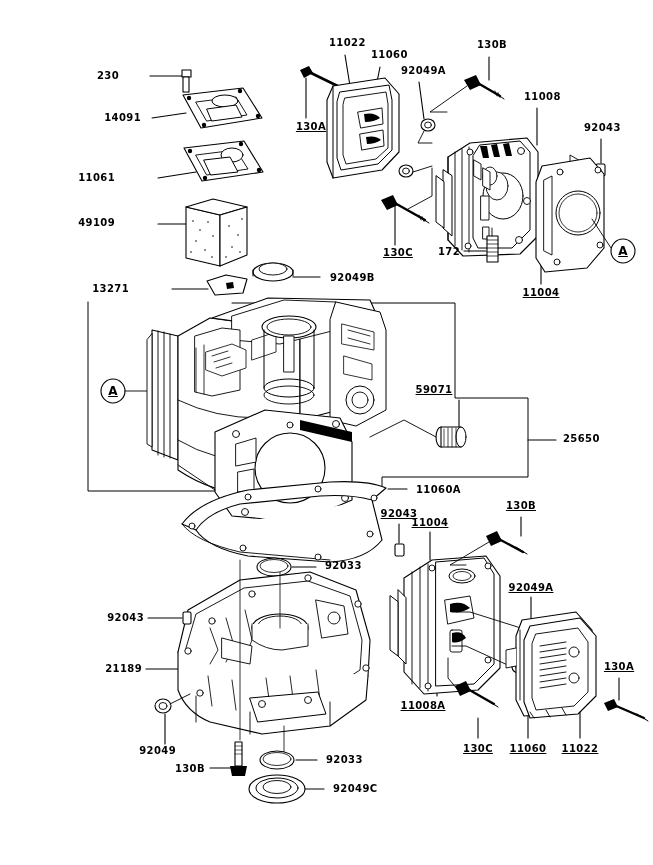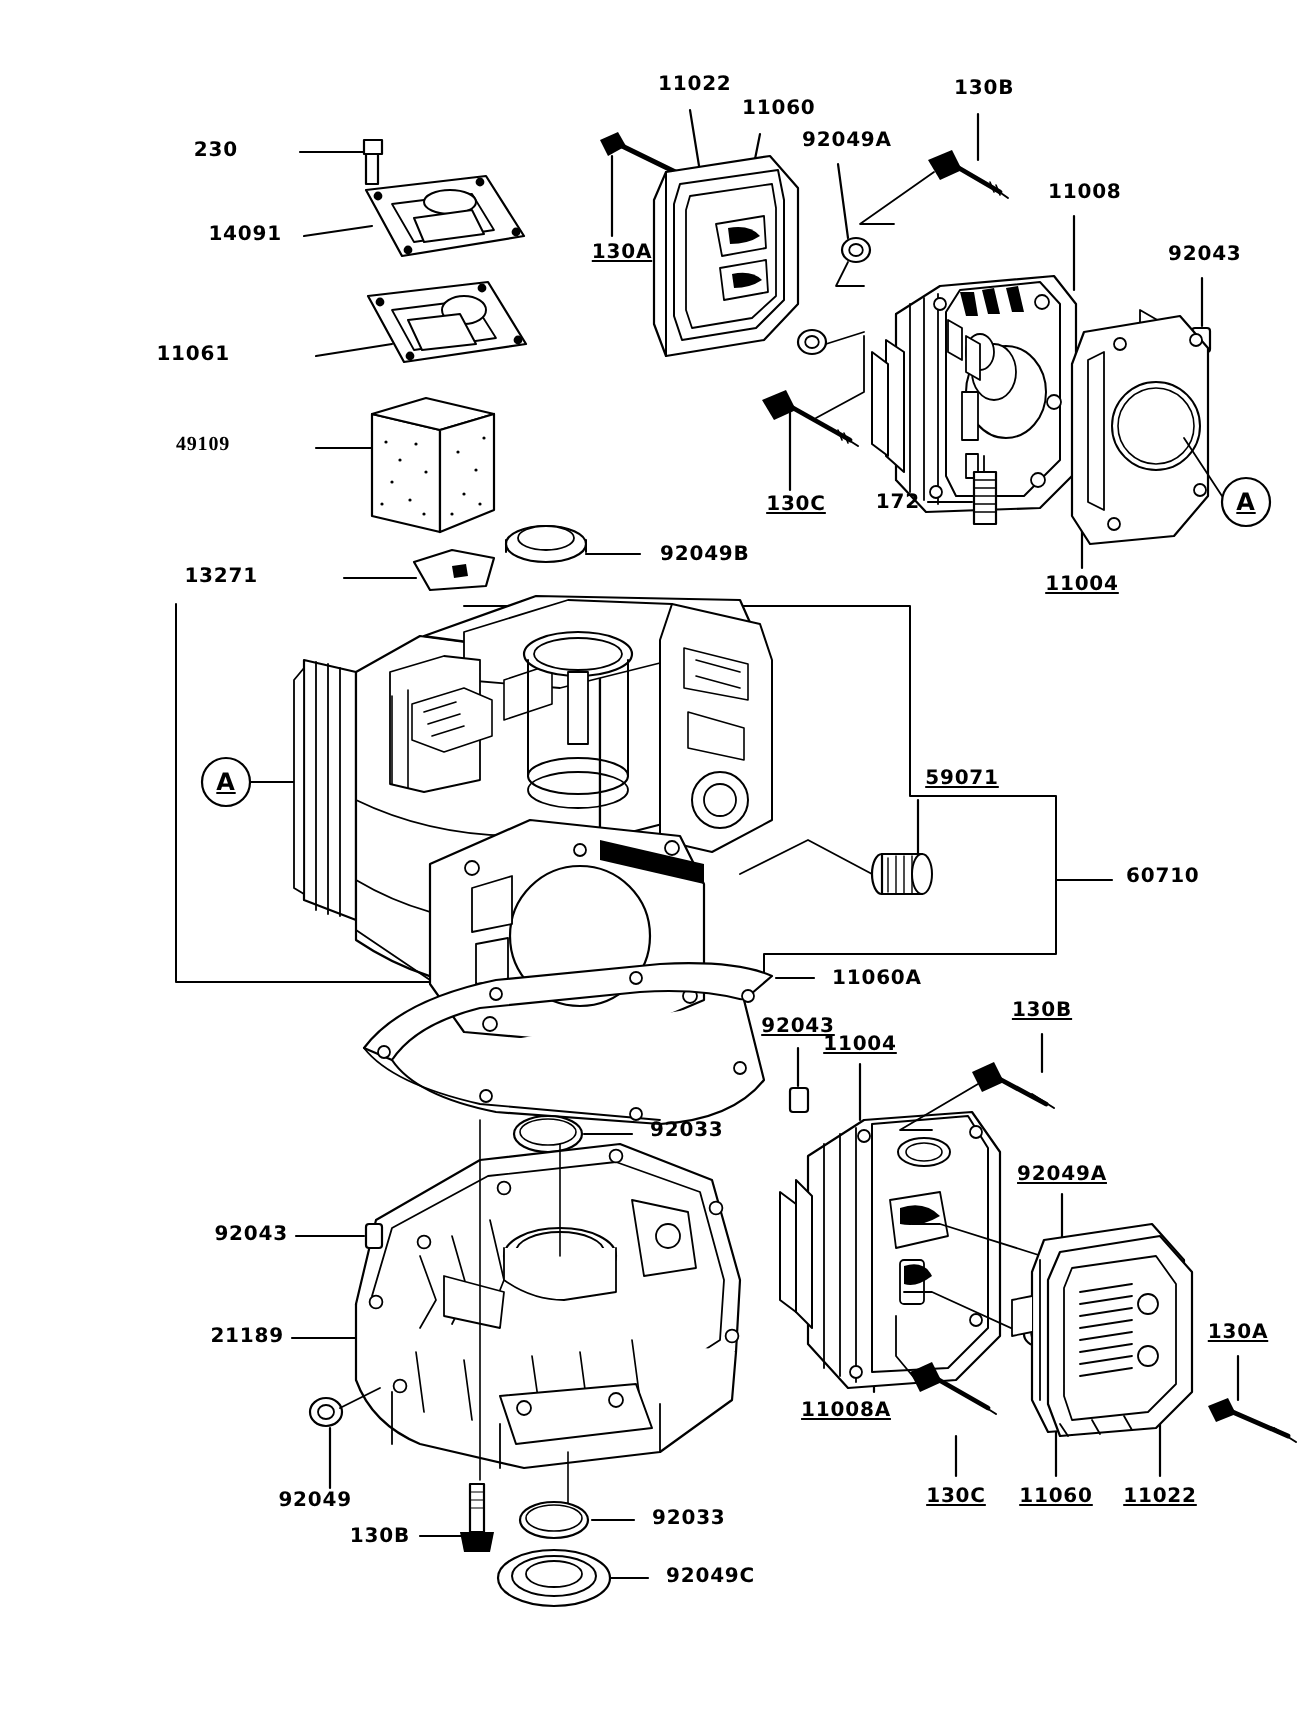--- a/index.html
+++ b/index.html
@@ -472,37 +472,37 @@
         <path d="M614 705 L644 718" stroke-width="2.4"></path>
         <path d="M637 714 L648 721" stroke-width="1"></path>
       </g>
 
     </g>
   </svg>
 
   <div class="lbl r" style="left:119px;top:71px;">230</div>
   <div class="lbl r" style="left:109px;top:113px;margin-left:32px;">14091</div>
   <div class="lbl r" style="left:115px;top:173px;">11061</div>
-  <div class="lbl r" style="left:115px;top:218px;font-family:Liberation Serif, serif;">49109</div>
+  <div class="lbl r" style="left:115px;top:218px;">49109</div>
   <div class="lbl r" style="left:129px;top:284px;">13271</div>
 
   <div class="lbl" style="left:329px;top:38px;">11022</div>
   <div class="lbl" style="left:371px;top:50px;">11060</div>
   <div class="lbl c" style="left:311px;top:122px;">130A</div>
   <div class="lbl" style="left:401px;top:66px;">92049A</div>
   <div class="lbl" style="left:477px;top:40px;">130B</div>
   <div class="lbl" style="left:524px;top:92px;">11008</div>
   <div class="lbl" style="left:584px;top:123px;">92043</div>
   <div class="lbl c" style="left:398px;top:248px;">130C</div>
   <div class="lbl r" style="left:460px;top:247px;">172</div>
   <div class="lbl c" style="left:541px;top:288px;">11004</div>
   <div class="lbl" style="left:330px;top:273px;">92049B</div>
 
-  <div class="lbl c" style="left:481px;top:385px;">59071</div>
-  <div class="lbl" style="left:563px;top:434px;">60710</div>
+  <div class="lbl c" style="left:434px;top:385px;">59071</div>
+  <div class="lbl" style="left:563px;top:434px;">25650</div>
   <div class="lbl" style="left:416px;top:485px;">11060A</div>
   <div class="lbl c" style="left:399px;top:509px;">92043</div>
   <div class="lbl c" style="left:430px;top:518px;">11004</div>
   <div class="lbl c" style="left:521px;top:501px;">130B</div>
   <div class="lbl c" style="left:531px;top:583px;">92049A</div>
   <div class="lbl c" style="left:619px;top:662px;">130A</div>
   <div class="lbl c" style="left:423px;top:701px;">11008A</div>
   <div class="lbl c" style="left:478px;top:744px;">130C</div>
   <div class="lbl c" style="left:528px;top:744px;">11060</div>
   <div class="lbl c" style="left:580px;top:744px;">11022</div>

